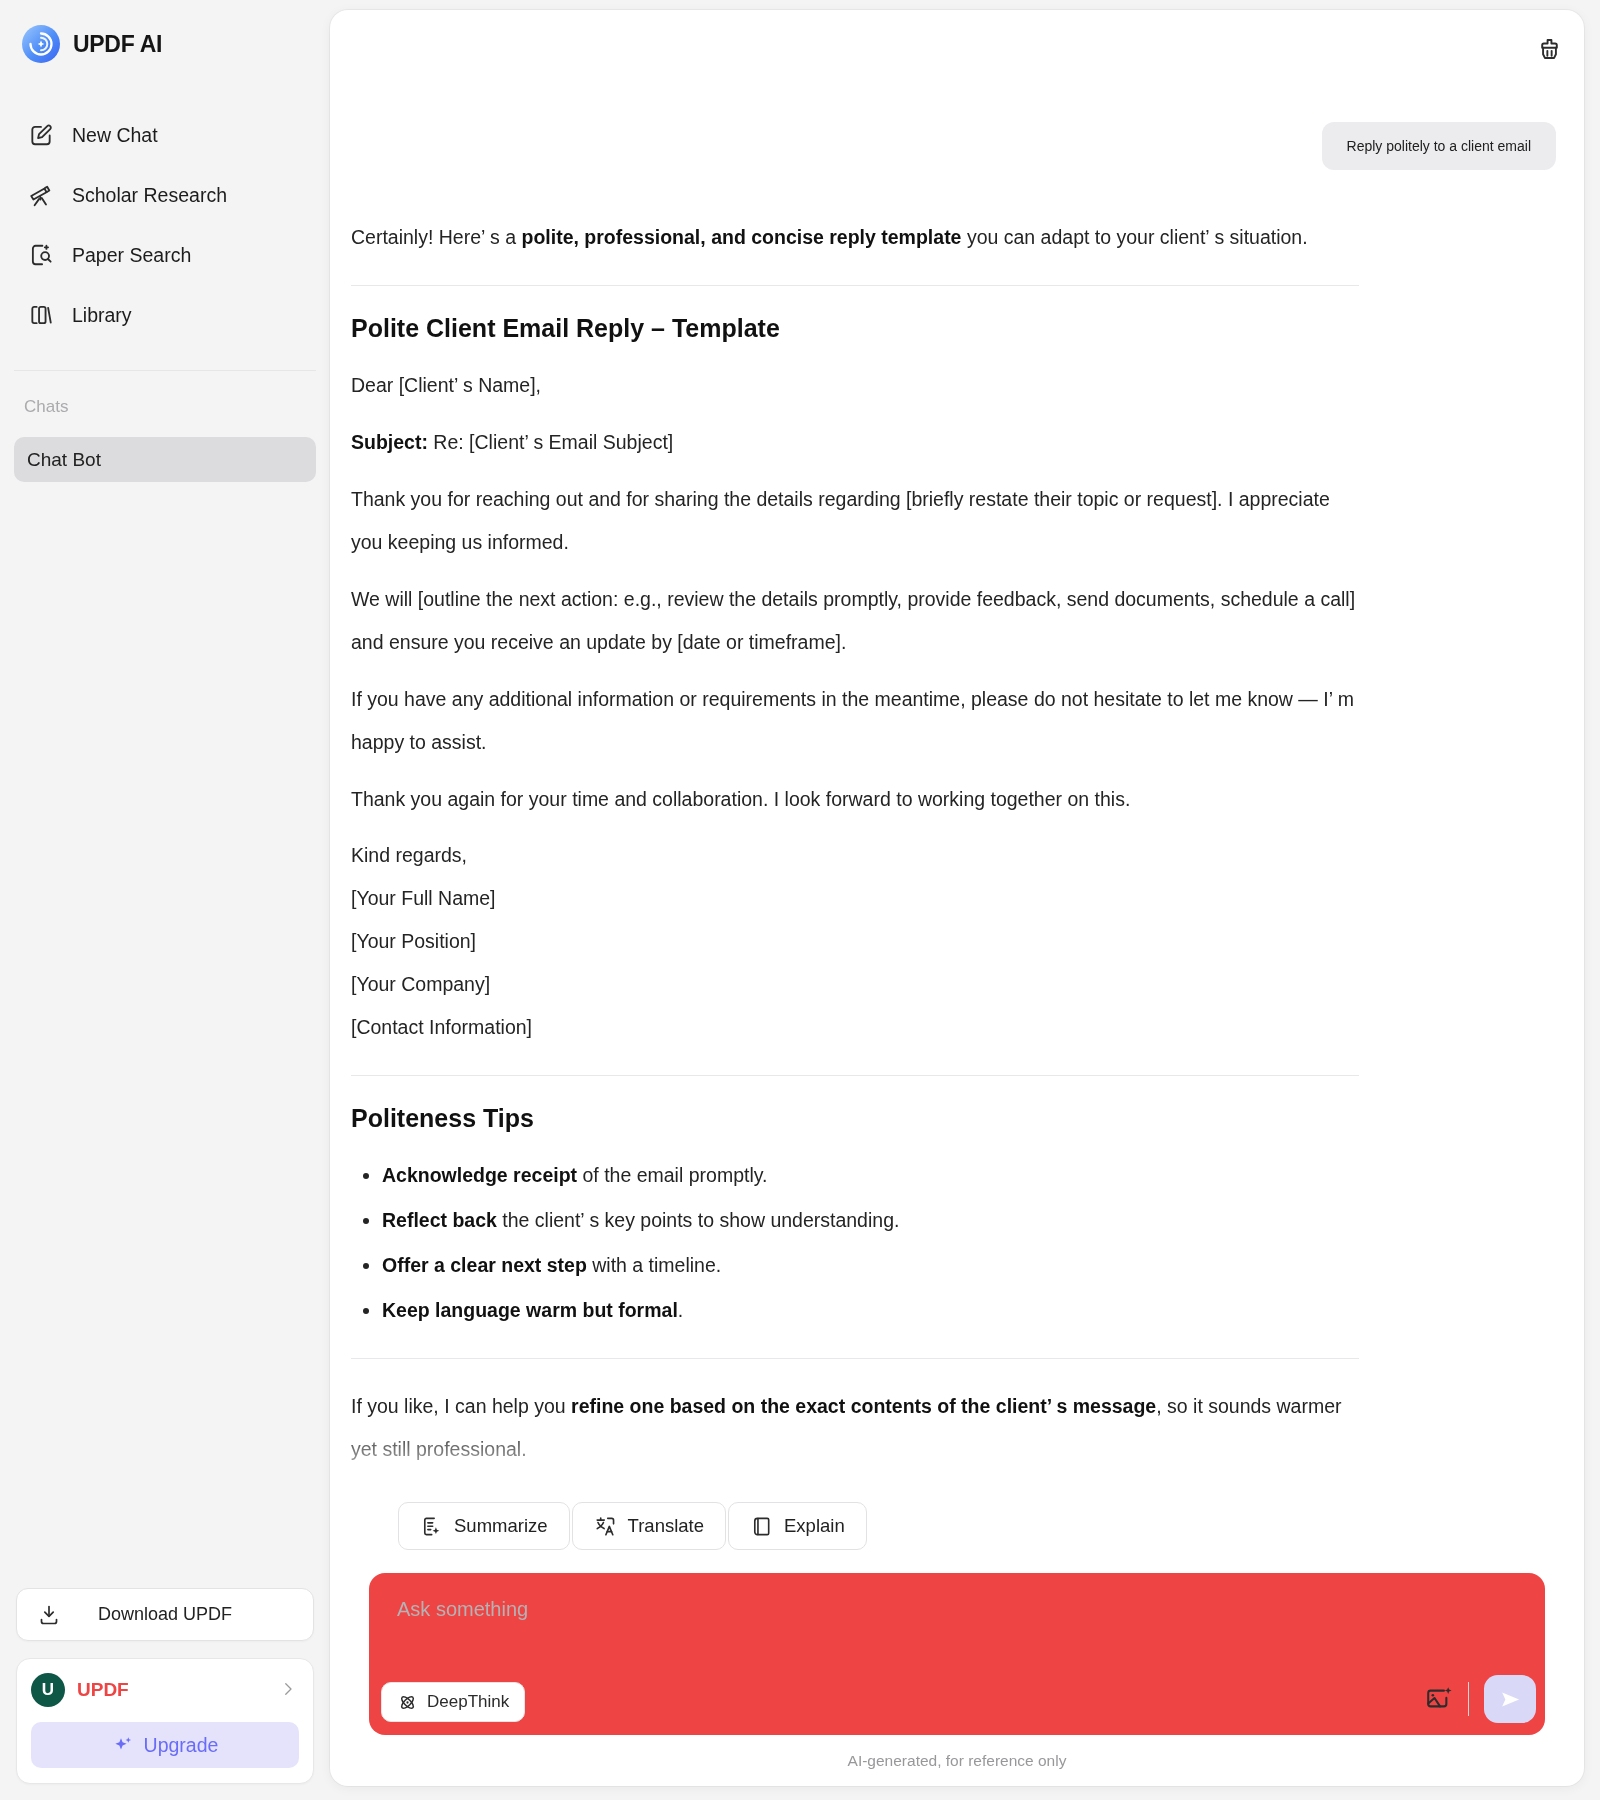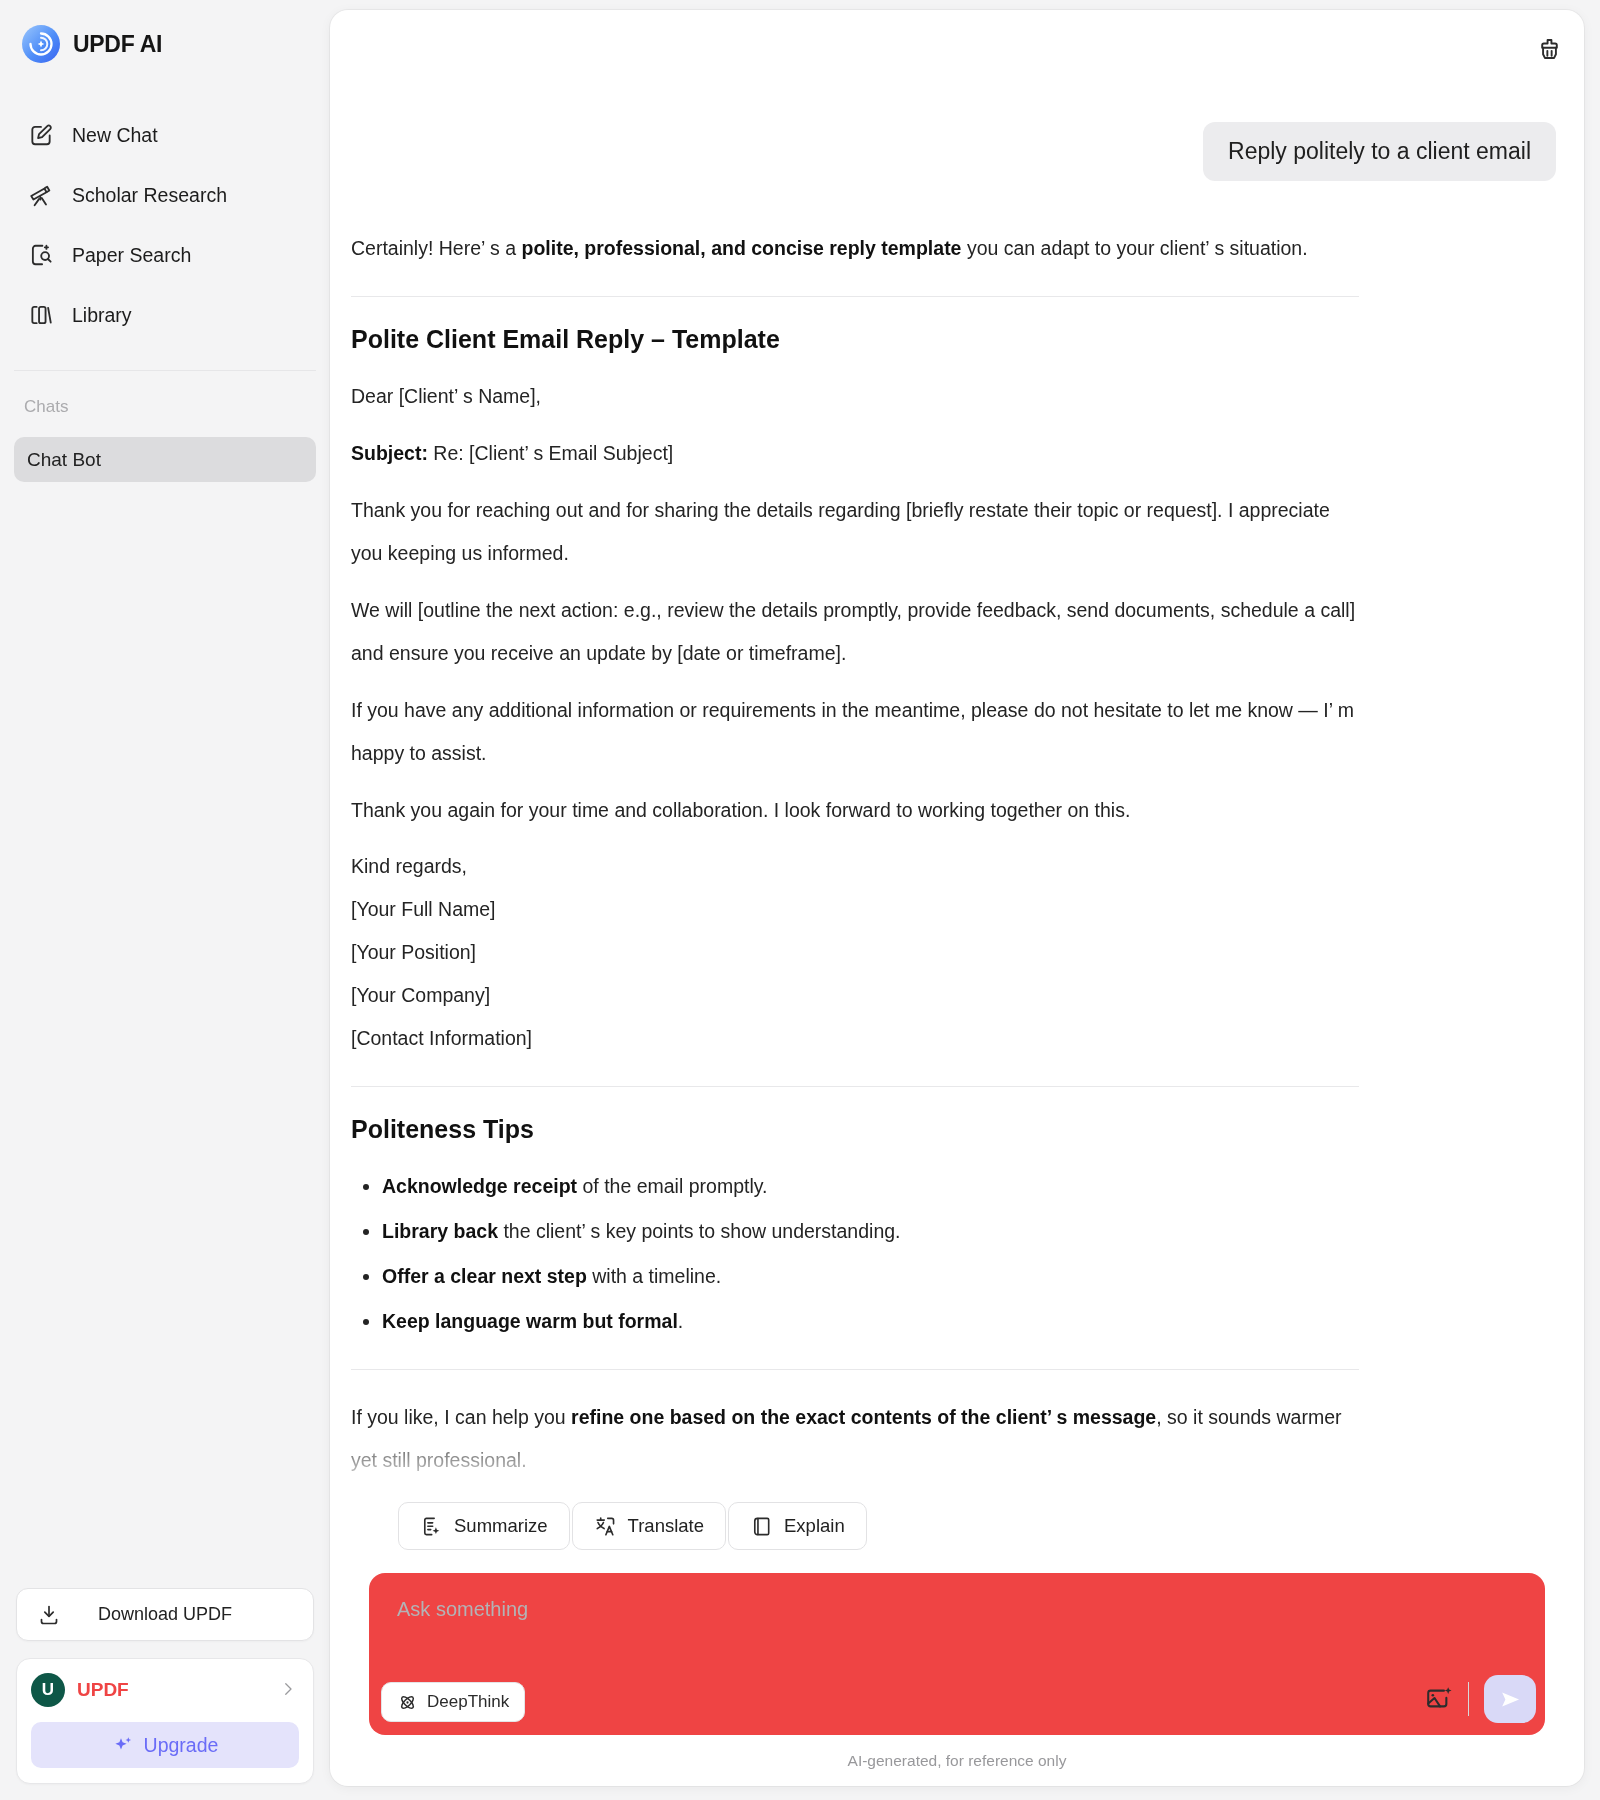--- a/index.html
+++ b/index.html
@@ -40,21 +40,21 @@
                  font-size:19.5px; color:#6a6cf7; font-family:inherit; cursor:pointer; }
   .upgrade-btn svg { width:22px; height:20px; }
   
   .panel { flex:1; margin:10px 16px 14px 0; background:#fff; border-radius:18px; position:relative;
            display:flex; flex-direction:column; overflow:hidden;
            box-shadow:0 0 0 1px rgba(0,0,0,0.04), 0 2px 12px rgba(0,0,0,0.05); }
   .clear-btn { position:absolute; top:26px; right:20px; width:30px; height:30px; background:none; border:none; cursor:pointer; }
   .clear-btn svg { width:27px; height:27px; }
   .chat-scroll { height:1492px; flex:none; position:relative; overflow:hidden; padding:0 28px 0 21px; }
   .user-row { display:flex; justify-content:flex-end; margin-top:112px; }
-  .bubble { background:#ececee; border-radius:12px; padding:16px 25px; font-size:23px; color:#202020; }
+  .bubble { background:#ececee; border-radius:12px; padding:16px 25px; font-size:14px; color:#202020; }
   .assistant { max-width:1008px; padding-top:32px; font-size:19.5px; line-height:2.2; color:#242424; }
   .assistant p { margin:14px 0; }
   .assistant hr { border:none; border-top:1px solid #e8e8ea; margin:26px 0; }
   .assistant h3 { font-size:25px; line-height:1.3; font-weight:bold; color:#111; margin:26px 0 20px; }
   .assistant ul { margin:14px 0; padding-left:31px; }
   .assistant li { margin:2px 0; }
   .assistant strong { color:#111; }
   .assistant .faded { color:#c7c7c9; max-height:30px; overflow:hidden; }
   .fade-overlay { position:absolute; left:0; right:0; bottom:0; height:78px; pointer-events:none;
                   background:linear-gradient(180deg, rgba(255,255,255,0), #ffffff 88%); }
@@ -198,21 +198,21 @@
         <p><strong>Subject:</strong> Re: [Client’ s Email Subject]</p>
         <p>Thank you for reaching out and for sharing the details regarding [briefly restate their topic or request]. I appreciate you keeping us informed.</p>
         <p>We will [outline the next action: e.g., review the details promptly, provide feedback, send documents, schedule a call] and ensure you receive an update by [date or timeframe].</p>
         <p>If you have any additional information or requirements in the meantime, please do not hesitate to let me know — I’ m happy to assist.</p>
         <p>Thank you again for your time and collaboration. I look forward to working together on this.</p>
         <p>Kind regards,<br>[Your Full Name]<br>[Your Position]<br>[Your Company]<br>[Contact Information]</p>
         <hr>
         <h3>Politeness Tips</h3>
         <ul>
           <li><strong>Acknowledge receipt</strong> of the email promptly.</li>
-          <li><strong>Library back</strong> the client’ s key points to show understanding.</li>
+          <li><strong>Reflect back</strong> the client’ s key points to show understanding.</li>
           <li><strong>Offer a clear next step</strong> with a timeline.</li>
           <li><strong>Keep language warm but formal</strong>.</li>
         </ul>
         <hr>
         <p>If you like, I can help you <strong>refine one based on the exact contents of the client’ s message</strong>, so it sounds warmer yet still professional.</p>
         <p class="faded">Would you like me to tailor this to the actual email they sent you?</p>
       </div>
     <div class="fade-overlay"></div>
   </div>
 

